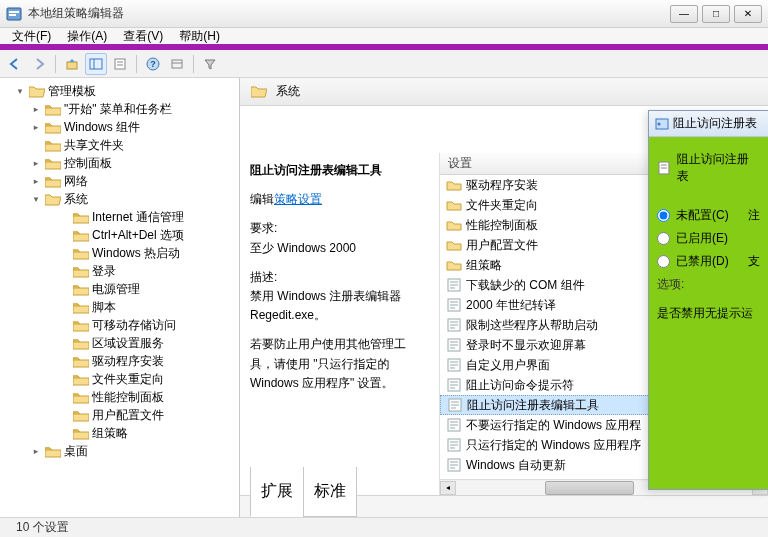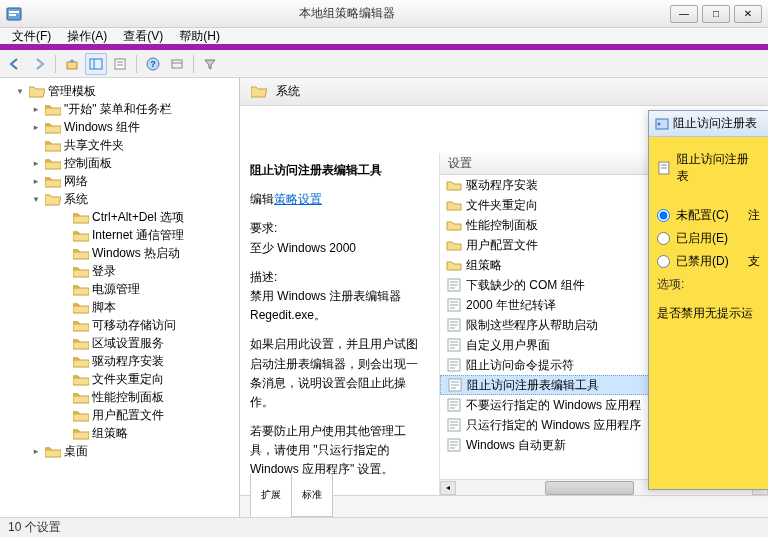--- a/index.html
+++ b/index.html
@@ -1,20 +1,20 @@
 <!DOCTYPE html>
 <html><head>
 <meta charset="utf-8">
 <style>
   * { box-sizing: border-box; margin: 0; padding: 0; }
   body { font-family: "Microsoft YaHei", "Segoe UI", Tahoma, sans-serif; font-size: 12px; background: #fff; width: 768px; height: 537px; overflow: hidden; position: relative; }
   
   .titlebar { height: 28px; background: linear-gradient(#fdfdfd, #e8e8e8); border-bottom: 1px solid #d0d0d0; display: flex; align-items: center; padding: 0 6px; }
   .titlebar-icon { width: 16px; height: 16px; margin-right: 6px; }
-  .titlebar-text { flex: 1; color: #333; text-align: center; }
+  .titlebar-text { flex: 1; color: #333; }
   .win-btns { display: flex; gap: 0; }
   .win-btn { width: 28px; height: 18px; border: 1px solid #aaa; background: linear-gradient(#f8f8f8,#e2e2e2); display: flex; align-items: center; justify-content: center; font-size: 10px; margin-left: 4px; border-radius: 2px; cursor: pointer; }
   
   .menubar { height: 22px; display: flex; align-items: center; padding: 0 4px; background: #f6f6f6; border-bottom: 6px solid #a21caf; }
   .menu-item { padding: 2px 8px; cursor: pointer; }
   
   .toolbar { height: 28px; display: flex; align-items: center; padding: 2px 4px; background: #f2f2f2; border-bottom: 1px solid #d5d5d5; gap: 2px; }
   .tool-btn { width: 22px; height: 22px; display: flex; align-items: center; justify-content: center; border: 1px solid transparent; border-radius: 2px; cursor: pointer; }
   .tool-sep { width: 1px; height: 18px; background: #c8c8c8; margin: 0 3px; }
   
@@ -37,31 +37,31 @@
   .desc-col p { margin-top: 10px; }
   
   .list-col { flex: 1; display: flex; flex-direction: column; overflow: hidden; justify-content: center; }
   .list-header { height: 22px; background: linear-gradient(#fdfdfd,#ececec); border-bottom: 1px solid #d5d5d5; display: flex; align-items: center; padding: 0 8px; color: #444; }
   .list-body { flex: 1; overflow: auto; }
   .list-item { display: flex; align-items: center; height: 20px; padding: 0 6px; gap: 4px; cursor: pointer; white-space: nowrap; }
   .list-item.selected { background: #cde6ff; border: 1px dotted #7da2ce; }
   .item-ico { width: 16px; height: 14px; flex-shrink: 0; }
   
   .tabs-bar { height: 22px; border-top: 1px solid #d5d5d5; display: flex; align-items: flex-end; padding-left: 10px; background: #f5f5f5; }
-  .tab { padding: 14px 10px; border: 1px solid #c8c8c8; border-top: none; background: #fff; font-size: 10px; cursor: pointer; margin-right: -1px; }
+  .tab { padding: 14px 10px; border: 1px solid #c8c8c8; border-top: none; background: #fff; font-size: 16px; cursor: pointer; margin-right: -1px; }
   .tab.active { background: #fff; border-bottom-color: #fff; }
   
-  .statusbar { height: 20px; border-top: 1px solid #d5d5d5; background: #f2f2f2; display: flex; align-items: center; padding: 0 8px; color: #333; }
+  .statusbar { height: 20px; border-top: 1px solid #d5d5d5; background: #f2f2f2; display: flex; align-items: center; padding: 0 16px; color: #333; }
   
   .hscroll { height: 16px; background: #f0f0f0; border-top: 1px solid #ddd; display: flex; align-items: center; }
   .hscroll .arrow { width: 16px; height: 14px; background: #e8e8e8; border: 1px solid #ccc; display: flex; align-items: center; justify-content: center; font-size: 8px; }
   .hscroll .track { flex: 1; height: 14px; background: #f4f4f4; position: relative; }
   .hscroll .thumb { position: absolute; left: 30%; width: 30%; height: 100%; background: linear-gradient(#ddd,#c8c8c8); border: 1px solid #aaa; border-radius: 2px; }
   
-  .dialog { position: absolute; right: 0; top: 110px; width: 120px; height: 380px; background: #fde047; border: 1px solid #8a9db5; border-right: none; box-shadow: -2px 2px 8px rgba(0,0,0,.15); }
+  .dialog { position: absolute; right: 0; top: 110px; width: 120px; height: 380px; background: #84cc16; border: 1px solid #8a9db5; border-right: none; box-shadow: -2px 2px 8px rgba(0,0,0,.15); }
   .dialog-title { height: 26px; background: linear-gradient(#eef4fb,#d5e4f5); border-bottom: 1px solid #b8c8dc; display: flex; align-items: center; padding: 0 6px; gap: 4px; font-size: 12px; }
   .dialog-body { padding: 8px; font-size: 12px; }
   .dialog-row { display: flex; align-items: center; gap: 6px; margin: 6px 0; }
   .dialog-row input[type=radio] { margin: 0; }
   .dialog-label { color: #000; }
   .dialog-sub { color: #333; }
 </style>
 </head>
 <body>
 
@@ -204,30 +204,30 @@
           </svg>
           <span class="tree-label">系统</span>
         </div>
         <div class="tree-item">
           <span class="indent" style="width:56px"></span>
           <span class="expander"></span>
           <svg class="folder-ico" viewBox="0 0 16 13">
             <path d="M0 3 L5 3 L7 5 L16 5 L16 12 L0 12 Z" fill="#f8dd91" stroke="#c9a23a"></path>
             <path d="M0 3 L5 3 L7 5 L0 5 Z" fill="#eac96a" stroke="#c9a23a"></path>
           </svg>
+          <span class="tree-label">Internet 通信管理</span>
+        </div>
+        <div class="tree-item">
+          <span class="indent" style="width:56px"></span>
+          <span class="expander"></span>
+          <svg class="folder-ico" viewBox="0 0 16 13">
+            <path d="M0 3 L5 3 L7 5 L16 5 L16 12 L0 12 Z" fill="#f8dd91" stroke="#c9a23a"></path>
+            <path d="M0 3 L5 3 L7 5 L0 5 Z" fill="#eac96a" stroke="#c9a23a"></path>
+          </svg>
           <span class="tree-label">Ctrl+Alt+Del 选项</span>
-        </div>
-        <div class="tree-item">
-          <span class="indent" style="width:56px"></span>
-          <span class="expander"></span>
-          <svg class="folder-ico" viewBox="0 0 16 13">
-            <path d="M0 3 L5 3 L7 5 L16 5 L16 12 L0 12 Z" fill="#f8dd91" stroke="#c9a23a"></path>
-            <path d="M0 3 L5 3 L7 5 L0 5 Z" fill="#eac96a" stroke="#c9a23a"></path>
-          </svg>
-          <span class="tree-label">Internet 通信管理</span>
         </div>
         <div class="tree-item">
           <span class="indent" style="width:56px"></span>
           <span class="expander"></span>
           <svg class="folder-ico" viewBox="0 0 16 13">
             <path d="M0 3 L5 3 L7 5 L16 5 L16 12 L0 12 Z" fill="#f8dd91" stroke="#c9a23a"></path>
             <path d="M0 3 L5 3 L7 5 L0 5 Z" fill="#eac96a" stroke="#c9a23a"></path>
           </svg>
           <span class="tree-label">Windows 热启动</span>
         </div>
@@ -339,21 +339,20 @@
           <path d="M0 2 L5 2 L7 4 L16 4 L14 12 L0 12 Z" fill="#f8dd91" stroke="#c9a23a"></path>
         </svg>
       <span>系统</span>
     </div>
     <div class="detail-row">
       <div class="desc-col">
         <h4>阻止访问注册表编辑工具</h4>
         <p><span>编辑</span><a>策略设置</a></p>
         <p><span>要求:</span><br><span>至少 Windows 2000</span></p>
         <p><span>描述:</span><br><span>禁用 Windows 注册表编辑器 Regedit.exe。</span></p>
-        <p>如果启用此设置，并且用户试图启动注册表编辑器，则会出现一条消息，说明设置会阻止此操作。</p>
         <p>若要防止用户使用其他管理工具，请使用 "只运行指定的 Windows 应用程序" 设置。</p>
       </div>
       <div class="list-col">
         <div class="list-header">设置</div>
         <div class="list-body" id="list-body">
             <div class="list-item">
               <svg class="item-ico" viewBox="0 0 16 14">
                 <path d="M1 4 L6 4 L8 6 L15 6 L15 12 L1 12 Z" fill="#f8dd91" stroke="#c9a23a"></path>
               </svg>
               <span>驱动程序安装</span>
@@ -409,20 +408,29 @@
               </svg>
               <span>限制这些程序从帮助启动</span>
             </div>
             <div class="list-item">
               <svg class="item-ico" viewBox="0 0 16 14">
                 <rect x="2" y="1" width="12" height="12" fill="#fff" stroke="#9aa"></rect>
                 <line x1="4" y1="4" x2="12" y2="4" stroke="#9aa"></line>
                 <line x1="4" y1="7" x2="12" y2="7" stroke="#9aa"></line>
                 <line x1="4" y1="10" x2="9" y2="10" stroke="#9aa"></line>
               </svg>
+              <span>登录时不显示欢迎屏幕</span>
+            </div>
+            <div class="list-item">
+              <svg class="item-ico" viewBox="0 0 16 14">
+                <rect x="2" y="1" width="12" height="12" fill="#fff" stroke="#9aa"></rect>
+                <line x1="4" y1="4" x2="12" y2="4" stroke="#9aa"></line>
+                <line x1="4" y1="7" x2="12" y2="7" stroke="#9aa"></line>
+                <line x1="4" y1="10" x2="9" y2="10" stroke="#9aa"></line>
+              </svg>
               <span>自定义用户界面</span>
             </div>
             <div class="list-item">
               <svg class="item-ico" viewBox="0 0 16 14">
                 <rect x="2" y="1" width="12" height="12" fill="#fff" stroke="#9aa"></rect>
                 <line x1="4" y1="4" x2="12" y2="4" stroke="#9aa"></line>
                 <line x1="4" y1="7" x2="12" y2="7" stroke="#9aa"></line>
                 <line x1="4" y1="10" x2="9" y2="10" stroke="#9aa"></line>
               </svg>
               <span>阻止访问命令提示符</span>

